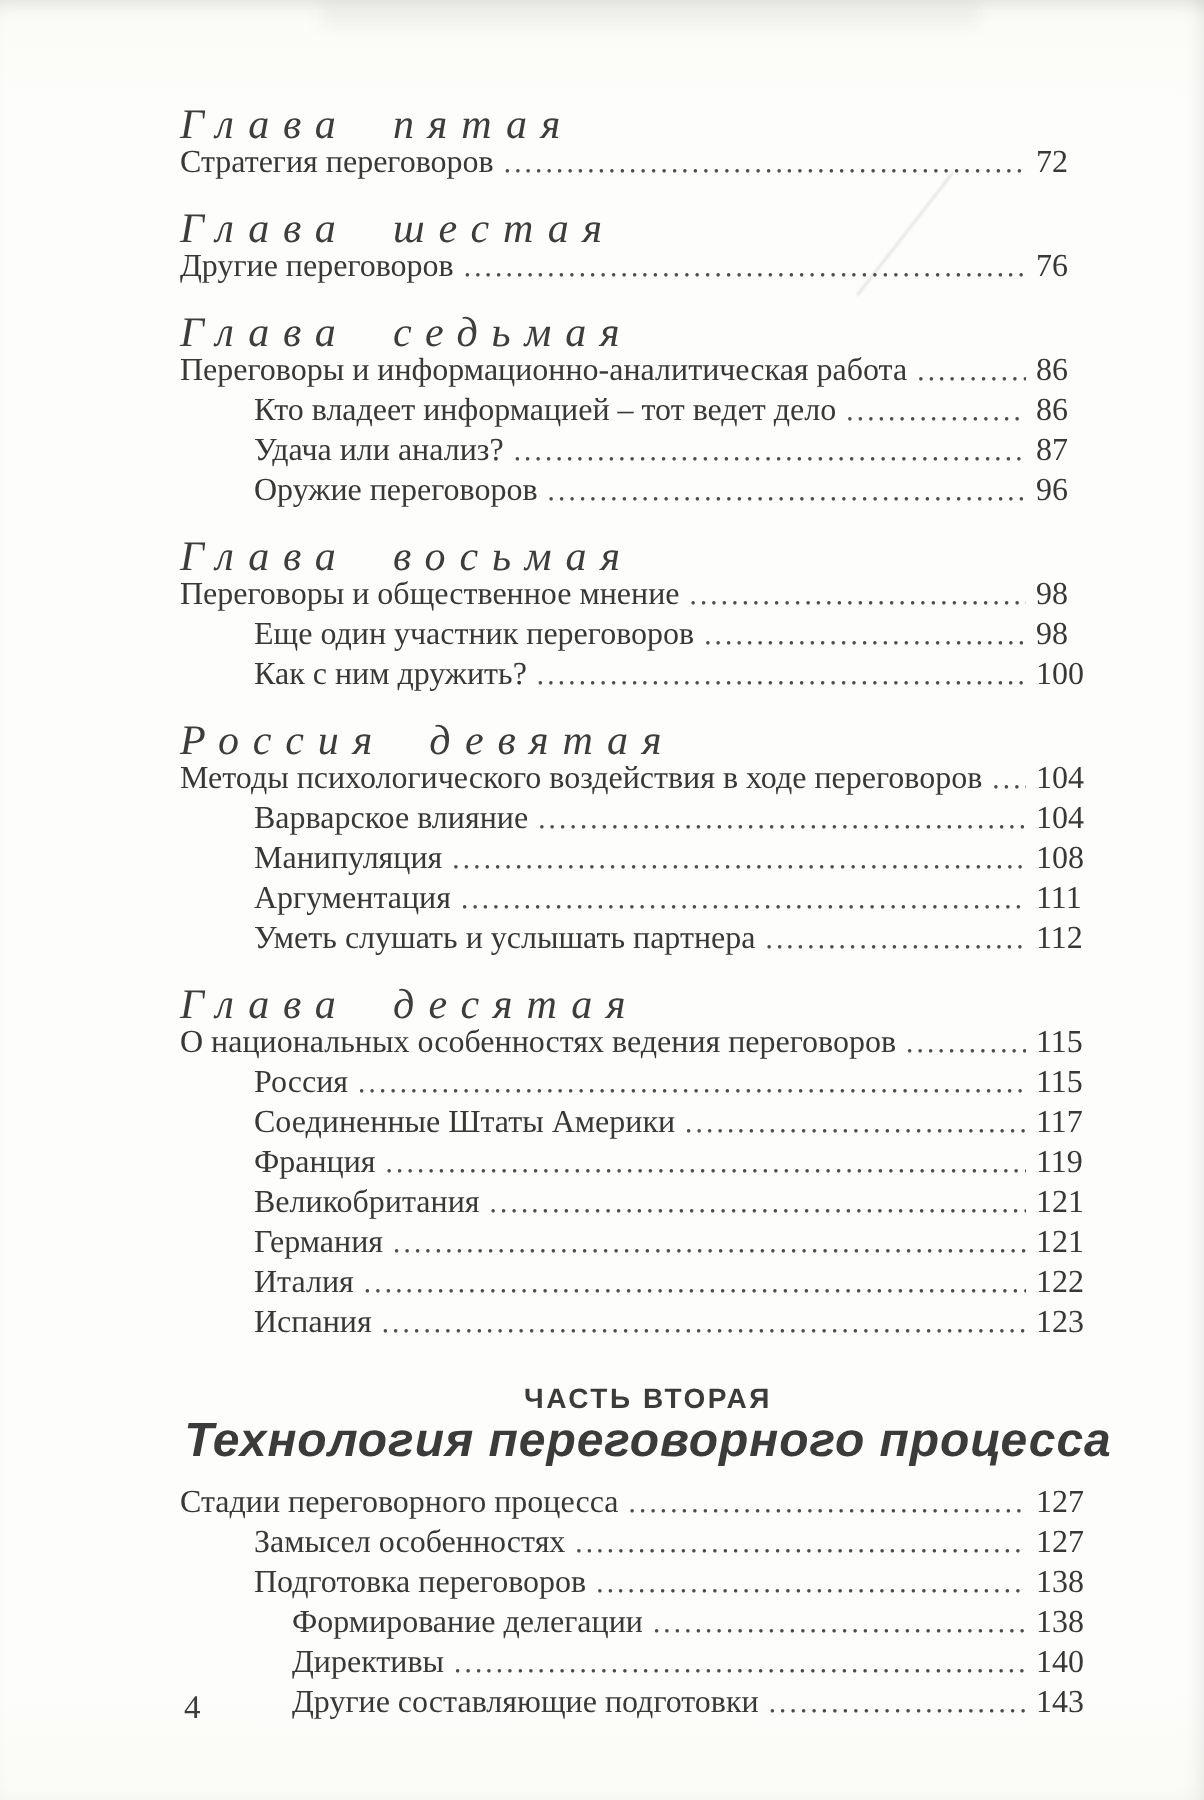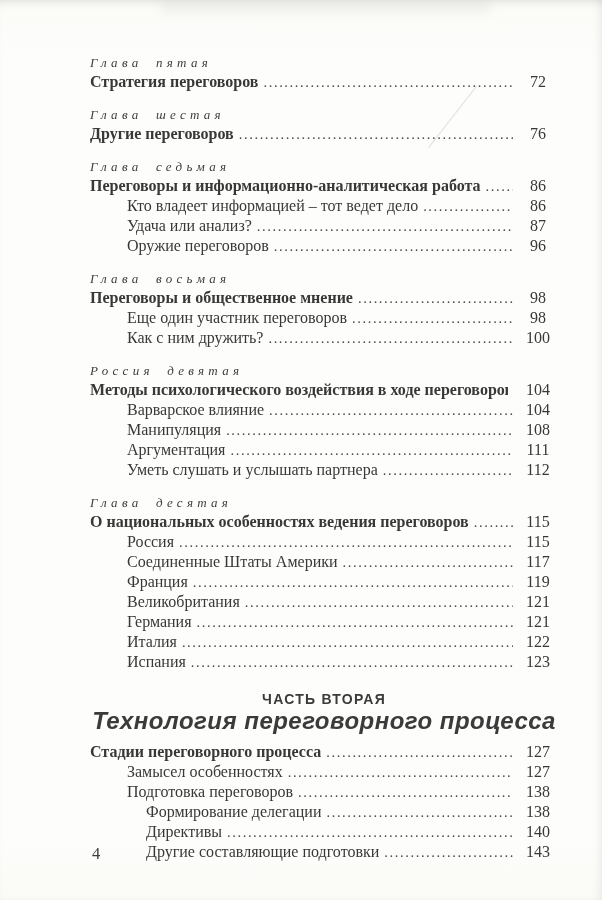--- a/index.html
+++ b/index.html
@@ -23,57 +23,57 @@
   }
   .scratch {
     position: absolute; top: 78px; left: 452px; width: 1px; height: 78px;
     background: rgba(90,90,90,0.18); transform: rotate(38deg); filter: blur(0.4px);
   }
   .content {
     position: absolute; left: 90px; top: 53px; width: 468px;
   }
   .chapter-head {
     font-style: italic;
-    font-size: 13px;
+    font-size: 21px;
     line-height: 19px;
     letter-spacing: 0.33em;
     word-spacing: 0.45em;
     color: #3d3d3d;
     white-space: nowrap;
   }
   .toc-section { margin-top: 13px; }
   .toc-section:first-child { margin-top: 0; }
   .entry {
     display: flex;
     align-items: baseline;
     font-size: 16px;
     line-height: 19px;
     white-space: nowrap;
   }
   .entry .label { flex: 0 1 auto; overflow: hidden; }
-  .entry.bold .label { font-weight: bold; }
+  .entry.bold .label { font-weight: normal; }
   .entry.l1 { padding-left: 37px; }
   .entry.l2 { padding-left: 56px; }
   .leader {
     flex: 1 1 0;
     min-width: 0;
     overflow: hidden;
     white-space: nowrap;
     margin: 0 5px 0 5px;
     color: #4b4b4b;
     font-size: 14.5px;
   }
   .leader::after {
     content: "......................................................................................................................................................";
     letter-spacing: 1.6px;
   }
   .pg {
     flex: 0 0 auto;
     min-width: 40px;
-    text-align: center;
+    text-align: left;
     font-size: 16px;
   }
   .part-divider {
     margin-top: 20px;
     margin-bottom: 11px;
     text-align: center;
     font-family: "Liberation Sans", "DejaVu Sans", sans-serif;
     color: #3b3b3b;
   }
   .part-kicker {

